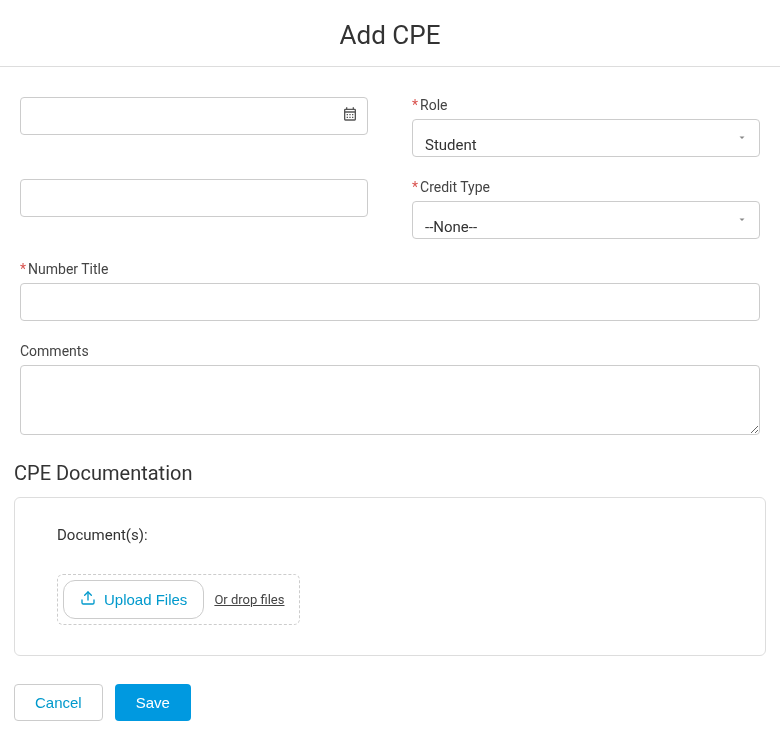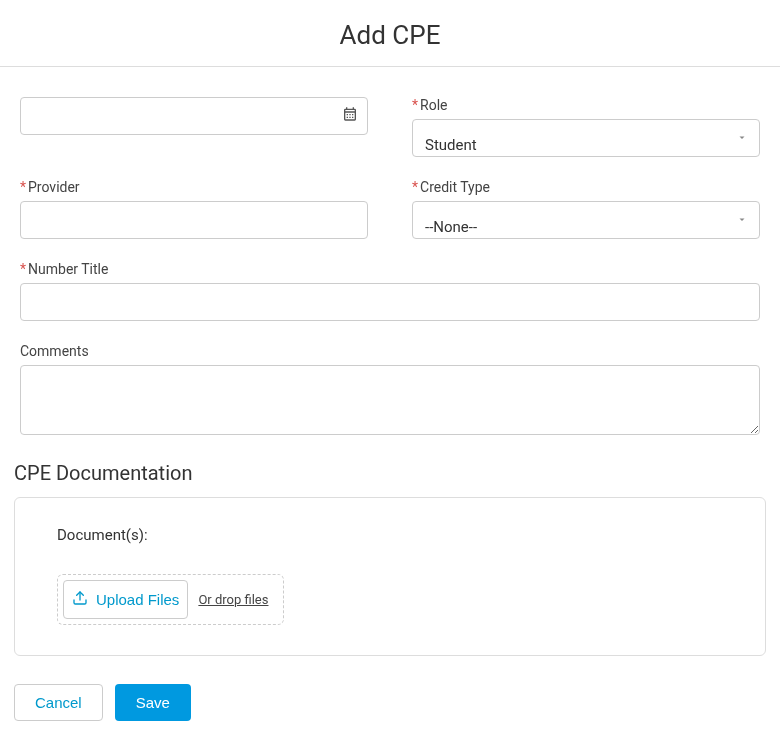--- a/index.html
+++ b/index.html
@@ -126,23 +126,23 @@
       gap: 10px;
       border: 1px dashed #ccc;
       border-radius: 6px;
       padding: 5px;
     }
     .upload-btn {
       display: inline-flex;
       align-items: center;
       gap: 8px;
       border: 1px solid #ccc;
-      border-radius: 4px;
-      background: #fff;
-      padding: 9px 8px;
+      border-radius: 12px;
+      background: #fff;
+      padding: 9px 16px;
       font-size: 15px;
       color: #0099cc;
       cursor: pointer;
     }
     .drop-text {
       font-size: 13px;
       color: #444;
       padding-right: 10px;
       text-decoration: underline;
     }
@@ -195,21 +195,20 @@
           <svg width="12" height="12" viewBox="0 0 24 24" fill="currentColor">
               <path d="M7 10l5 5 5-5z"></path>
             </svg>
         </span>
       </div>
     </div>
   </div>
 
   <div class="form-row">
     <div class="form-group">
-      <label class="form-label required">Provider</label>
       <input type="text" class="text-input" value="" style="">
     </div>
     <div class="form-group">
       <label class="form-label required">Credit Type</label>
       <div class="select-wrap">
         <div class="select-input">--None--</div>
         <span class="chevron-icon">
           <svg width="12" height="12" viewBox="0 0 24 24" fill="currentColor">
               <path d="M7 10l5 5 5-5z"></path>
             </svg>

